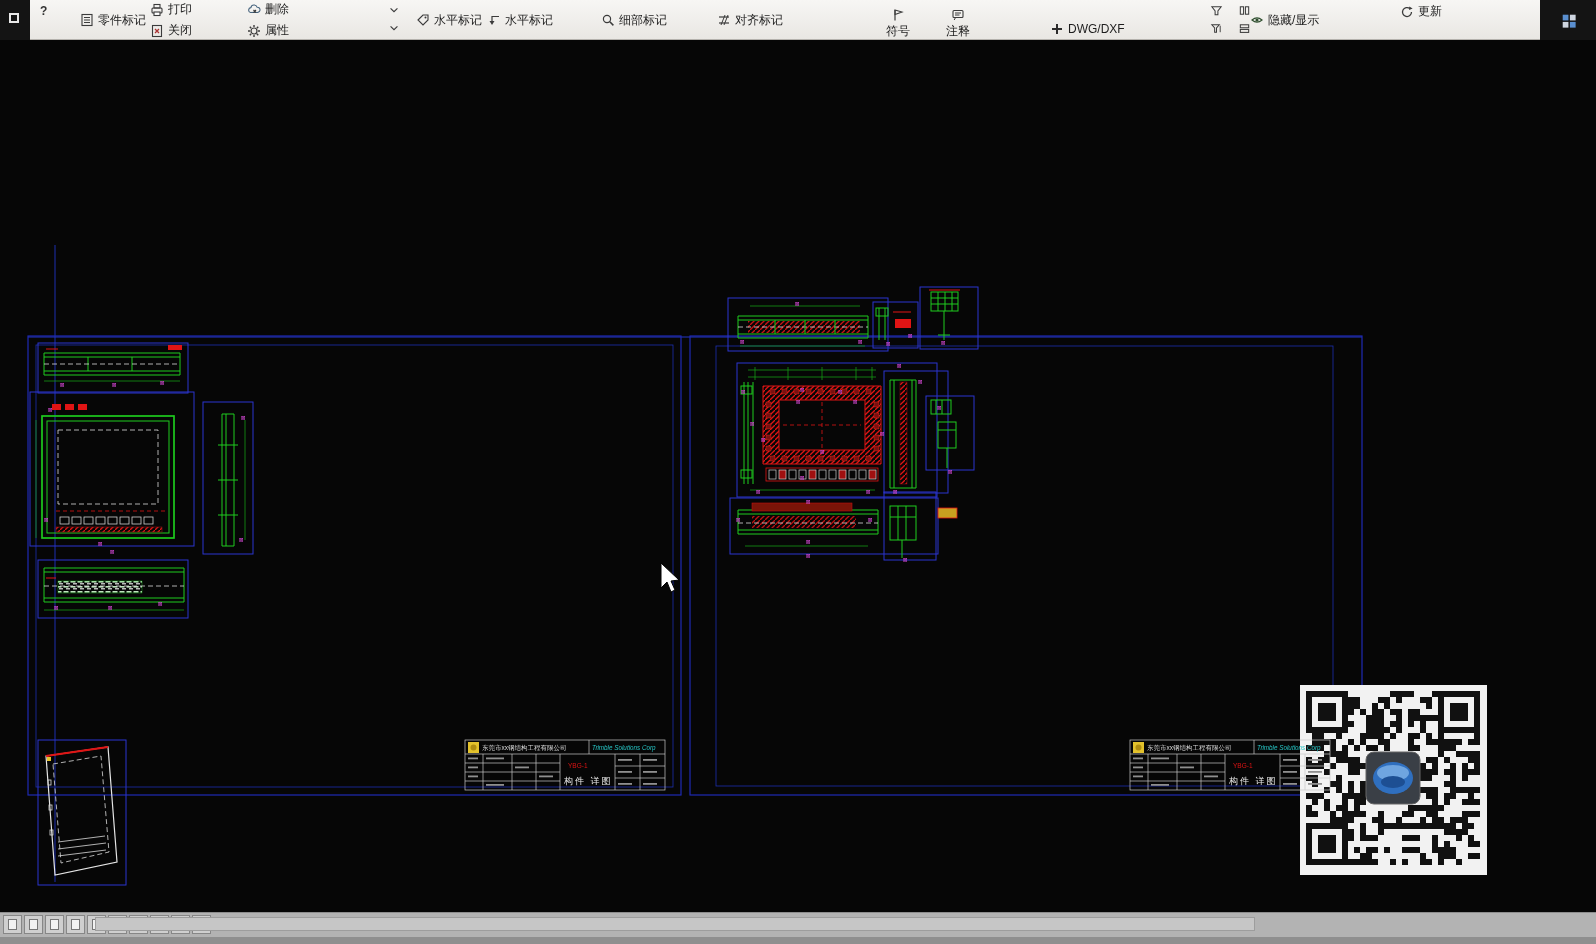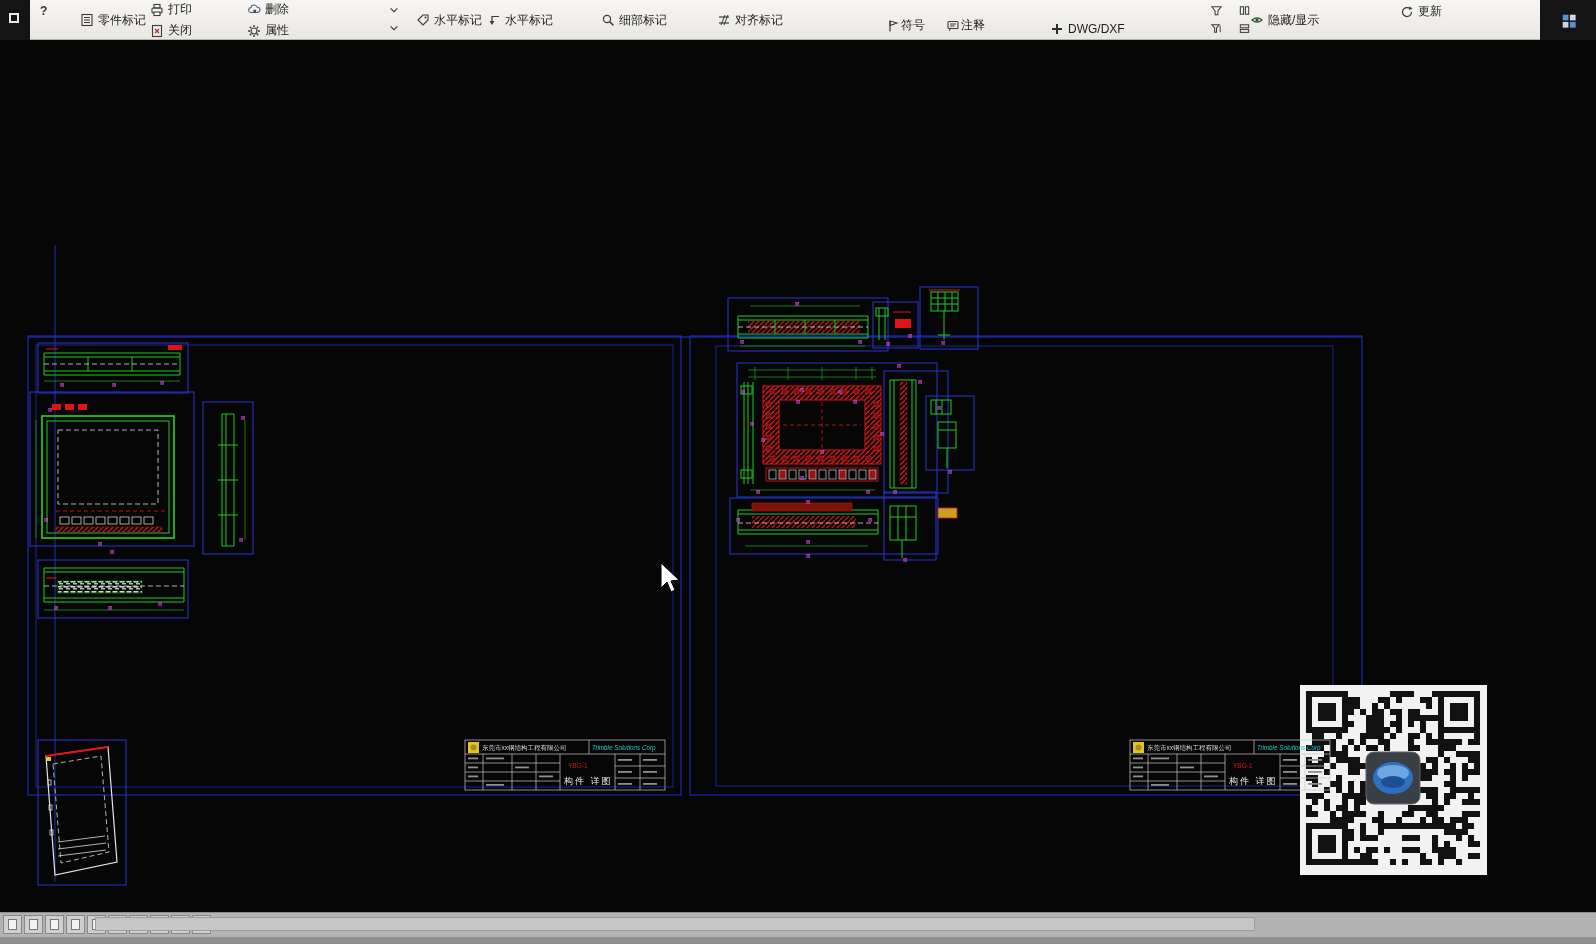--- a/index.html
+++ b/index.html
@@ -9,21 +9,21 @@
 
   
   .toolbar{position:absolute;left:0;top:0;width:1596px;height:40px;
     background:linear-gradient(#f7f6f4,#e9e7e3);border-bottom:1px solid #b5b2ad;}
   .tb-corner{position:absolute;left:0;top:0;width:30px;height:40px;background:#141414;}
   .tb-corner .sq{position:absolute;left:9px;top:13px;width:10px;height:10px;border:2px solid #e8e8e8;}
   .tb-help{position:absolute;left:40px;top:4px;width:16px;height:16px;font-size:12px;font-weight:bold;color:#333;}
   .tb-group{position:absolute;top:0;height:40px;}
   .tb-btn{display:flex;align-items:center;gap:4px;background:transparent;border:0;padding:1px 4px;
     font-size:12px;color:#1d1d1d;font-family:inherit;cursor:default;white-space:nowrap;}
-  .tb-btn.stack{flex-direction:row;gap:1px;padding-top:17px;}
+  .tb-btn.stack{flex-direction:column;gap:1px;padding-top:8px;}
   .tb-rows{display:flex;flex-direction:column;justify-content:center;height:40px;gap:2px;}
   .tb-center{display:flex;align-items:center;height:40px;position:relative;}
   .ic{width:14px;height:14px;display:inline-block;flex:0 0 auto;}
   .ic svg{display:block;}
   .chev-under{position:absolute;left:50%;bottom:0px;transform:translateX(-50%);width:10px;height:6px;}
   .tb-corner-r{position:absolute;right:0;top:0;width:56px;height:40px;background:#141414;display:flex;align-items:center;justify-content:center;}
 
   
   .canvas{position:absolute;left:0;top:40px;width:1540px;height:872px;background:#060606;}
 

